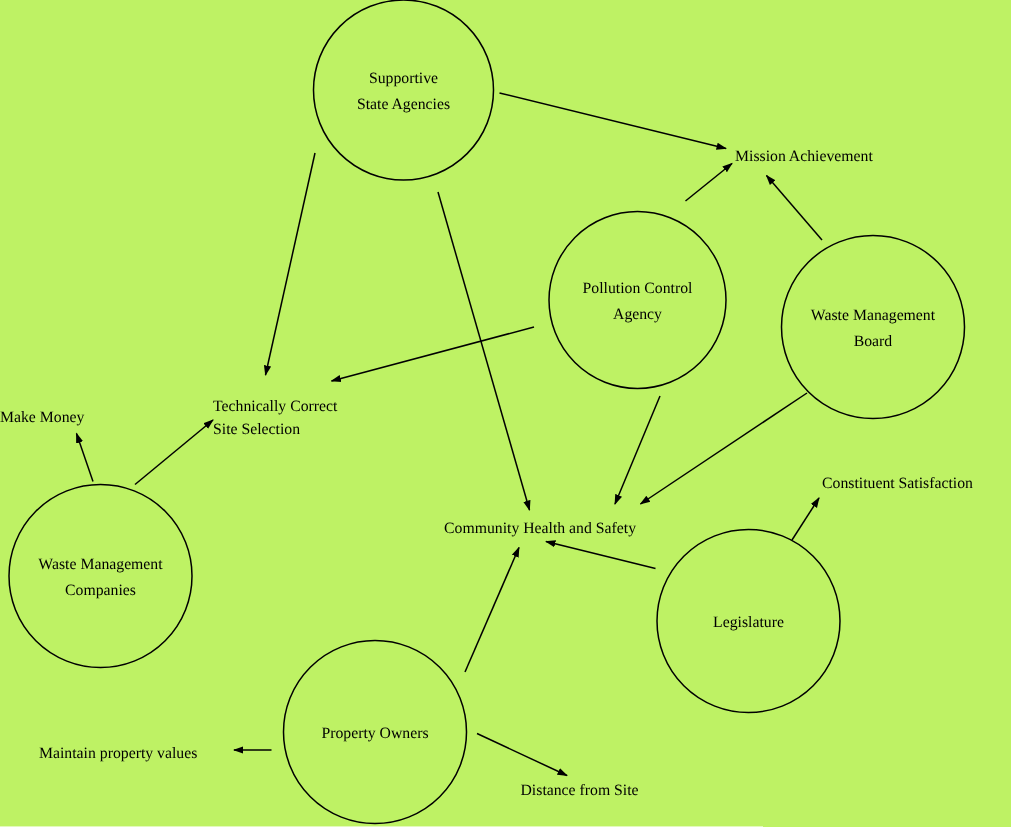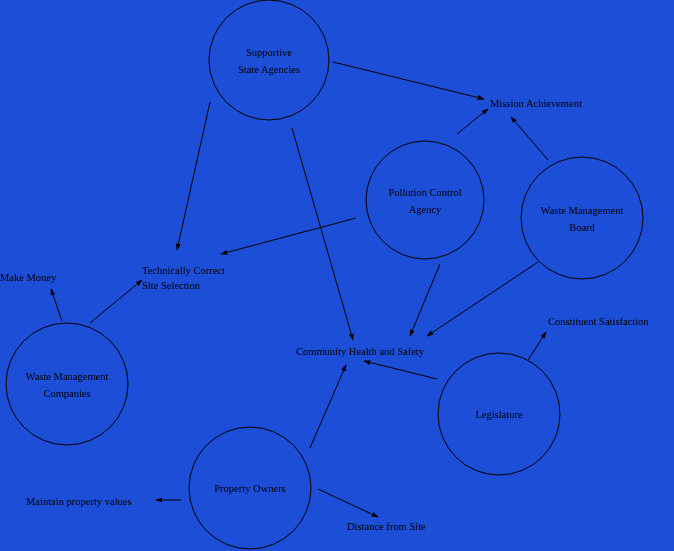--- a/index.html
+++ b/index.html
@@ -1,16 +1,16 @@
 <!DOCTYPE html>
 <html><head>
   <meta charset="utf-8">
   <style>
     html, body { margin: 0; padding: 0; background: #ffffff; }
-    #stage { position: relative; width: 674px; height: 551px; overflow: hidden; background: #1d4ed8; }
+    #stage { position: relative; width: 674px; height: 551px; overflow: hidden; background: #bef264; }
     svg { position: absolute; left: 0; top: 0; }
     .node-circle { fill: none; stroke: #000; stroke-width: 1; }
     .edge { stroke: #000; stroke-width: 1; fill: none; }
     .lbl { font-family: "Liberation Serif", "DejaVu Serif", serif; font-size: 10.5px; fill: #000; }
   </style>
 </head>
 <body>
 
 <div id="stage">
   <svg id="diagram" width="674" height="551" viewBox="0 0 674 551">

